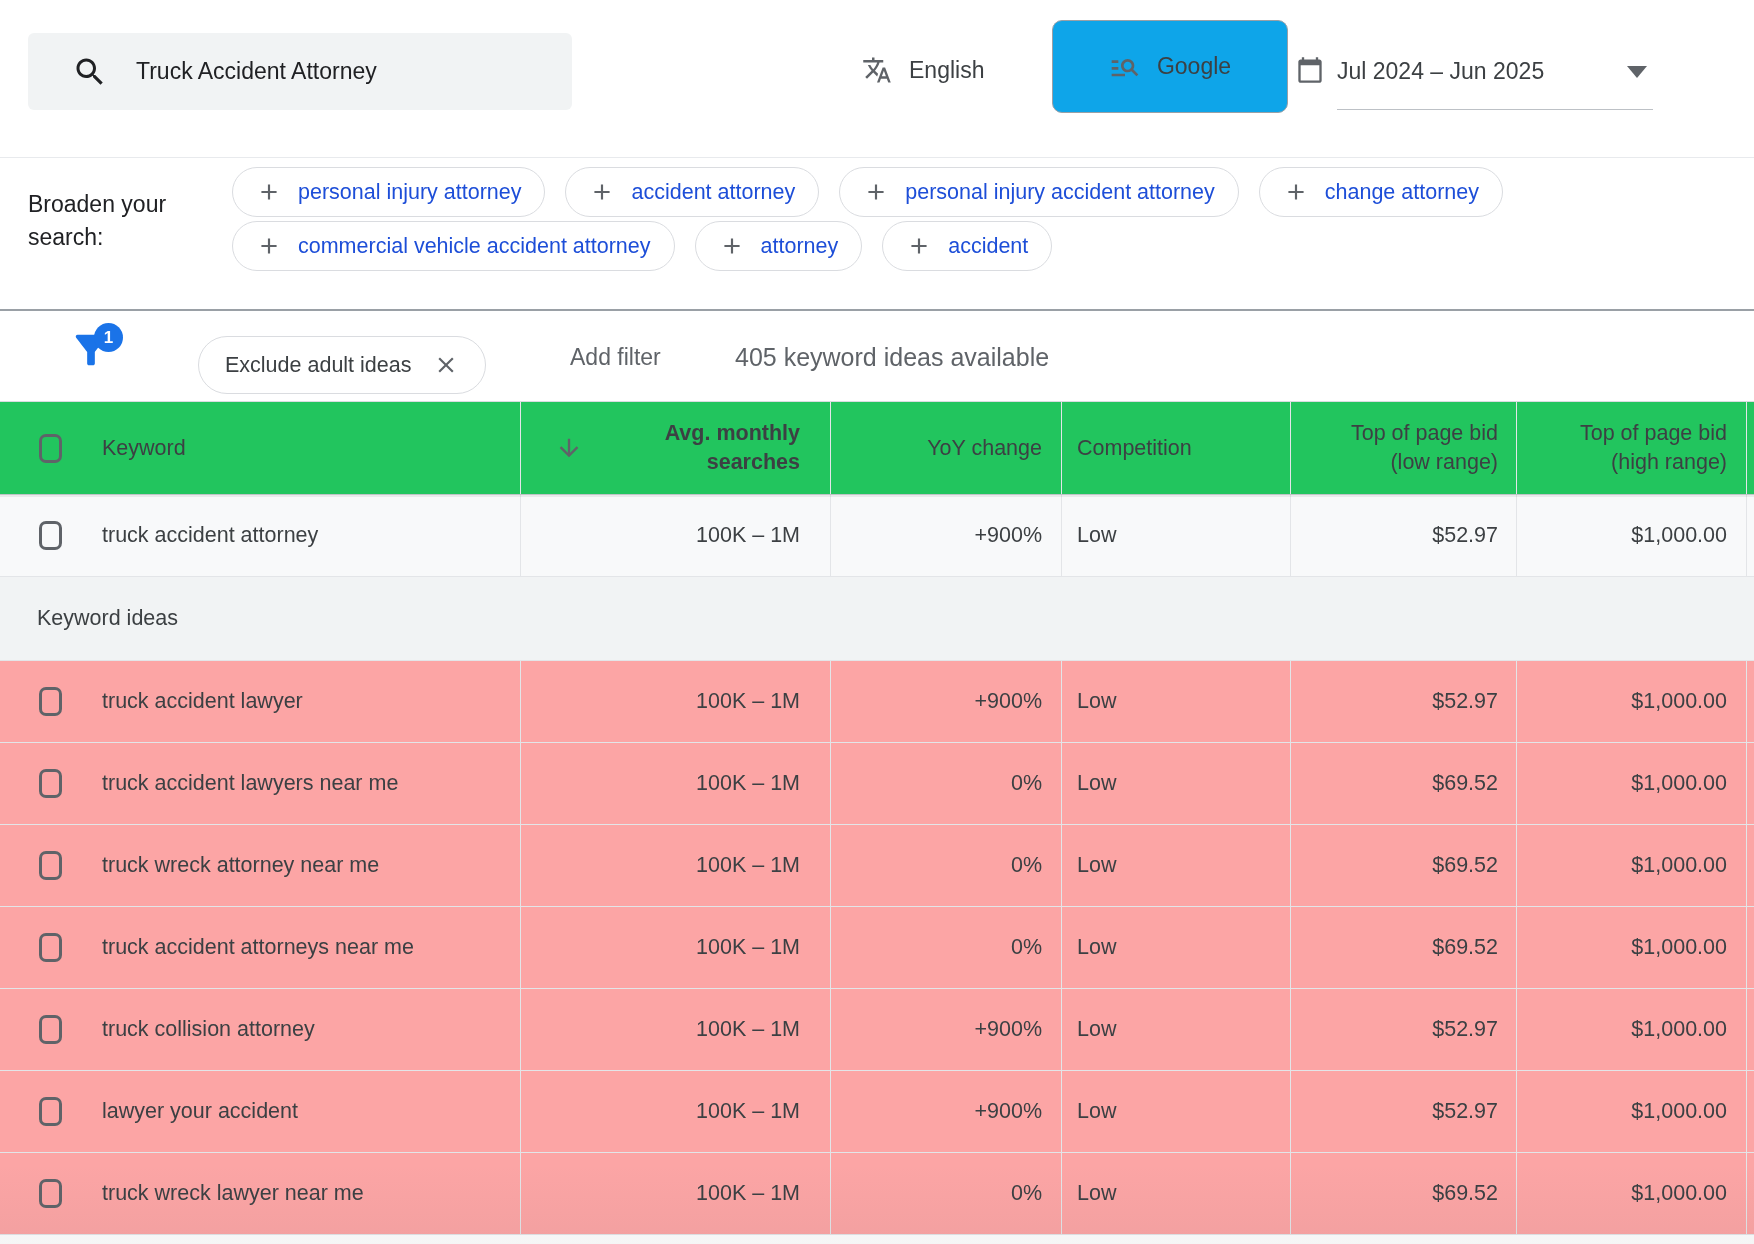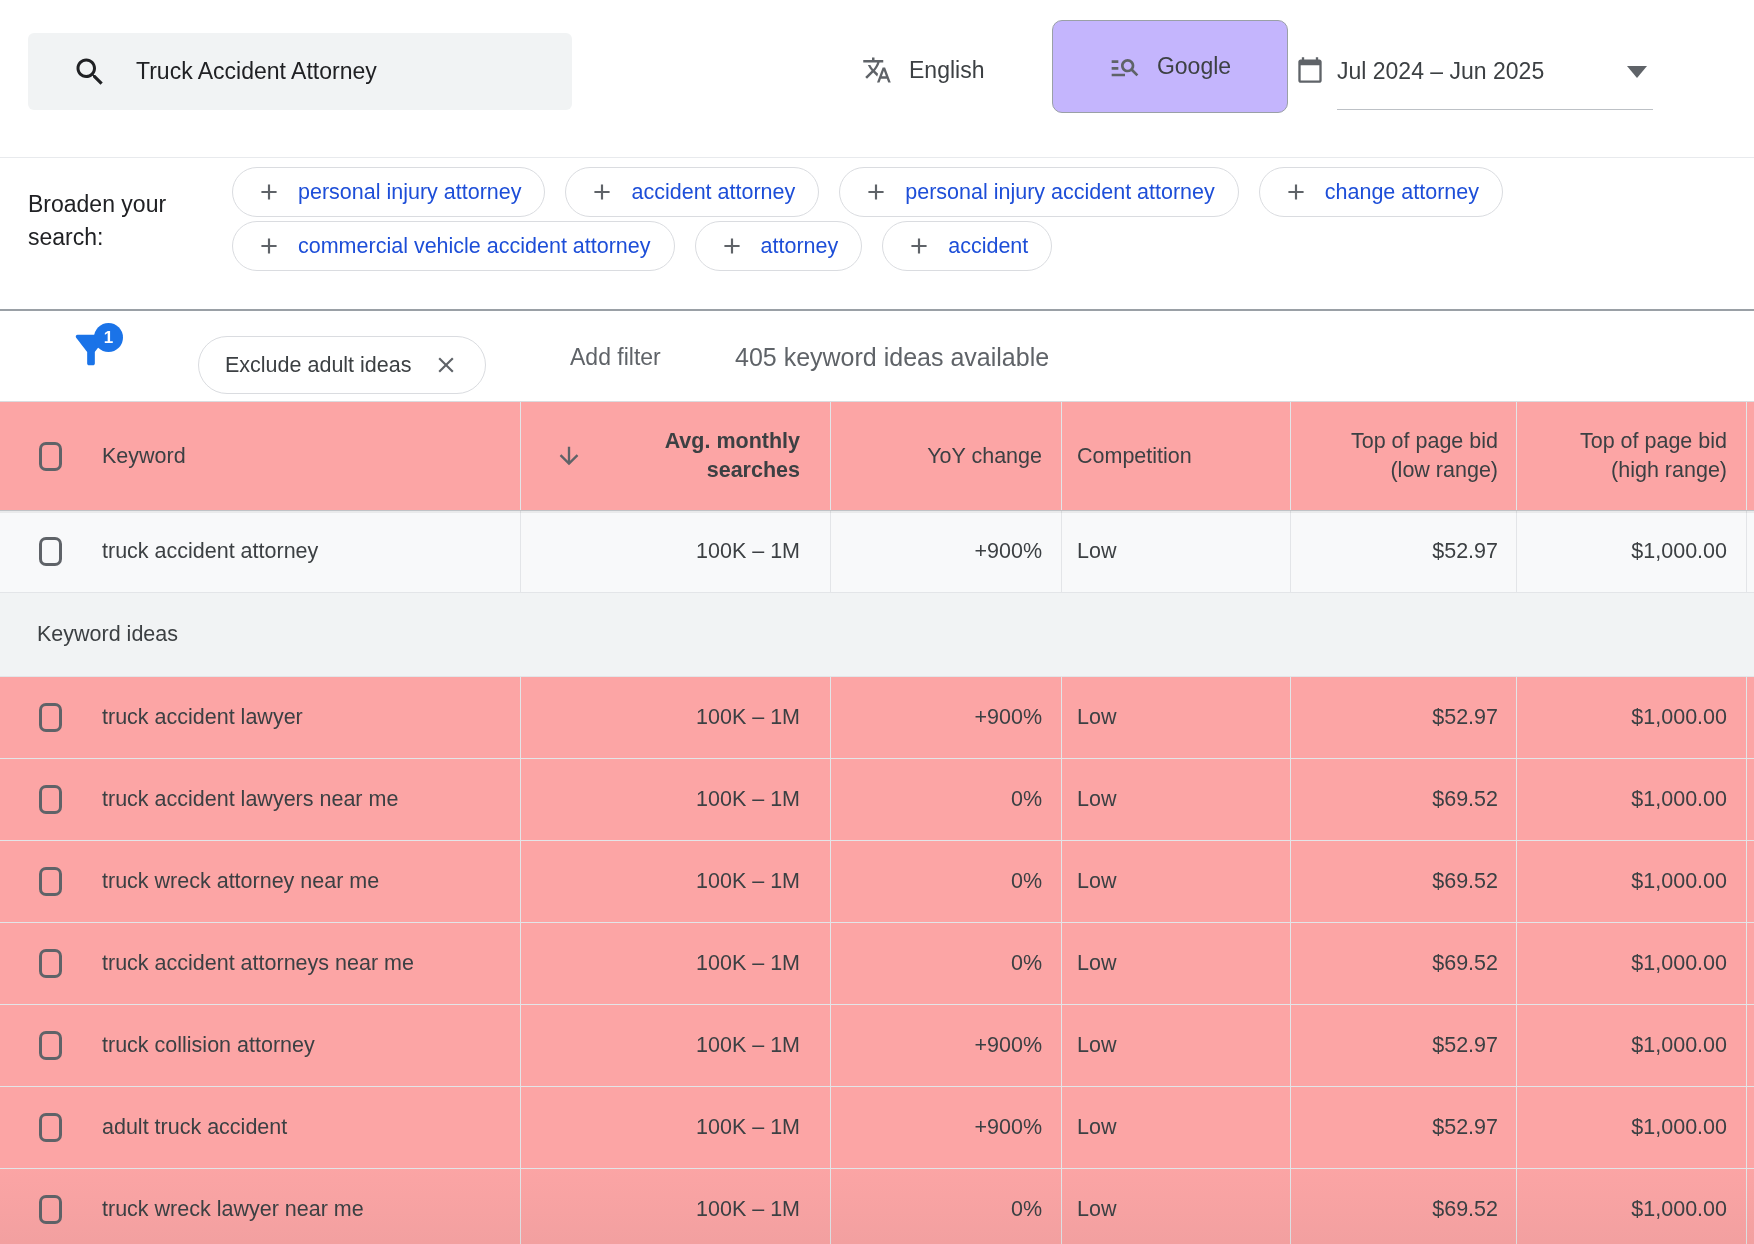--- a/index.html
+++ b/index.html
@@ -12,21 +12,21 @@
   .search-box { position:absolute; left:28px; top:33px; width:544px; height:77px;
     background:#f1f3f4; border-radius:6px; display:flex; align-items:center; }
   .search-box svg { margin-left:44px; }
   .search-value { margin-left:28px; font-size:23px; color:#202124; }
   .tb-item { position:absolute; top:44px; height:52px; display:flex; align-items:center; gap:17px;
     font-size:23px; color:#3c4043; }
   .loc { left:614px; }
   .lang { left:862px; }
   .network-box { position:absolute; left:1052px; top:20px; width:236px; height:93px;
     border:1px solid #9aa0a6; border-radius:10px; display:flex; align-items:center; justify-content:center;
-    gap:16px; font-size:23px; color:#3c4043; background:#c4b5fd; }
+    gap:16px; font-size:23px; color:#3c4043; background:#0ea5e9; }
   .date-group { position:absolute; left:1296px; top:38px; display:flex; align-items:flex-start; }
   .date-inner { margin-left:13px; width:316px; height:72px; display:flex; align-items:center;
     justify-content:space-between; border-bottom:1px solid #bdc1c6; padding-bottom:4px; }
   .date-text { font-size:23px; color:#3c4043; }
   .caret-down { width:0; height:0; border-left:10px solid transparent; border-right:10px solid transparent;
     border-top:12px solid #5f6368; margin-right:6px; }
 
   
   .broaden { position:relative; height:151px; background:#fff; }
   .broaden-label { position:absolute; left:28px; top:30px; width:175px; font-size:23px;
@@ -49,22 +49,22 @@
     font-size:23px; color:#5f6368; cursor:pointer; }
   .ideas-count { position:absolute; left:735px; top:0; height:92px; display:flex; align-items:center;
     font-size:25px; color:#5f6368; }
 
   
   .grid-row { display:grid; grid-template-columns:520px 310px 231px 229px 226px 230px 1fr; }
   .cell { display:flex; align-items:center; min-width:0; }
   .grid-row .cell + .cell { border-left:1px solid #e3e5e8; }
   .right { justify-content:flex-end; text-align:right; }
 
-  .thead { height:110px; border-top:1px solid #dadce0; border-bottom:1px solid #c0c3c6;
-    box-shadow:0 2px 0 rgba(60,64,67,0.08); position:relative; background:#fca5a5; font-size:21.5px; }
+  .thead { height:94px; border-top:1px solid #dadce0; border-bottom:1px solid #c0c3c6;
+    box-shadow:0 2px 0 rgba(60,64,67,0.08); position:relative; background:#22c55e; font-size:21.5px; }
   .th-avg { font-weight:700; color:#3c4043; padding-left:34px; padding-right:30px;
     display:flex; align-items:center; justify-content:space-between; }
   .th-avg .label { text-align:right; line-height:29px; max-width:150px; }
   .th-yoy { padding-right:19px; }
   .th-comp { padding-left:15px; }
   .th-low { padding-right:18px; line-height:29px; }
   .th-high { padding-right:19px; line-height:29px; }
 
   .checkbox { width:23px; height:29px; border:3px solid #5f6368; border-radius:7px; margin-left:39px;
     background:transparent; cursor:pointer; flex:none; }
@@ -290,21 +290,21 @@
       <div class="cell right c-search">100K – 1M</div>
       <div class="cell right c-yoy">+900%</div>
       <div class="cell c-comp">Low</div>
       <div class="cell right c-low">$52.97</div>
       <div class="cell right c-high">$1,000.00</div>
       <div class="cell"></div>
     </div>
         <div class="grid-row body-row">
       <div class="cell">
         <div class="checkbox"></div>
-        <span class="kw-label">adult truck accident</span>
+        <span class="kw-label">lawyer your accident</span>
       </div>
       <div class="cell right c-search">100K – 1M</div>
       <div class="cell right c-yoy">+900%</div>
       <div class="cell c-comp">Low</div>
       <div class="cell right c-low">$52.97</div>
       <div class="cell right c-high">$1,000.00</div>
       <div class="cell"></div>
     </div>
         <div class="grid-row body-row">
       <div class="cell">

